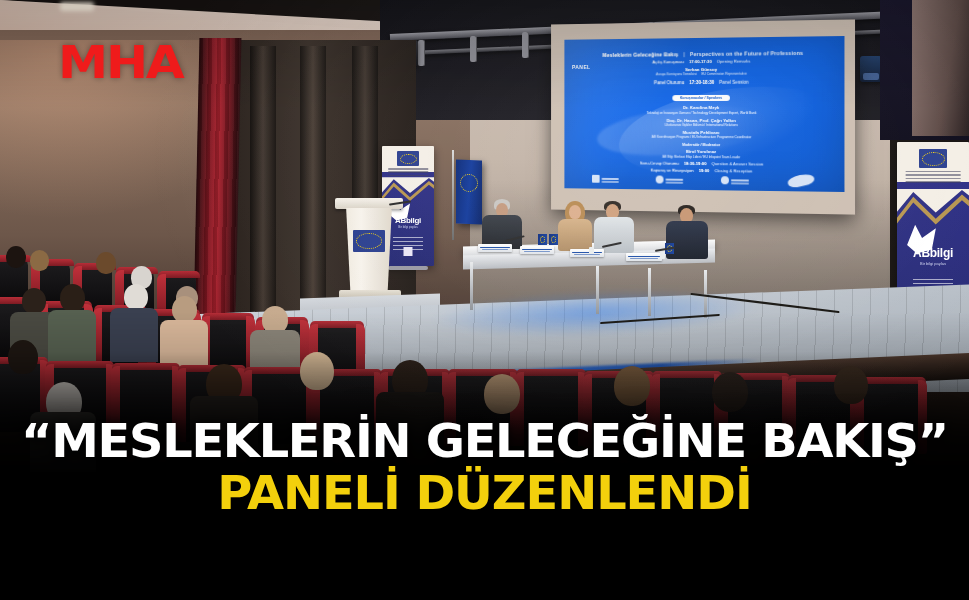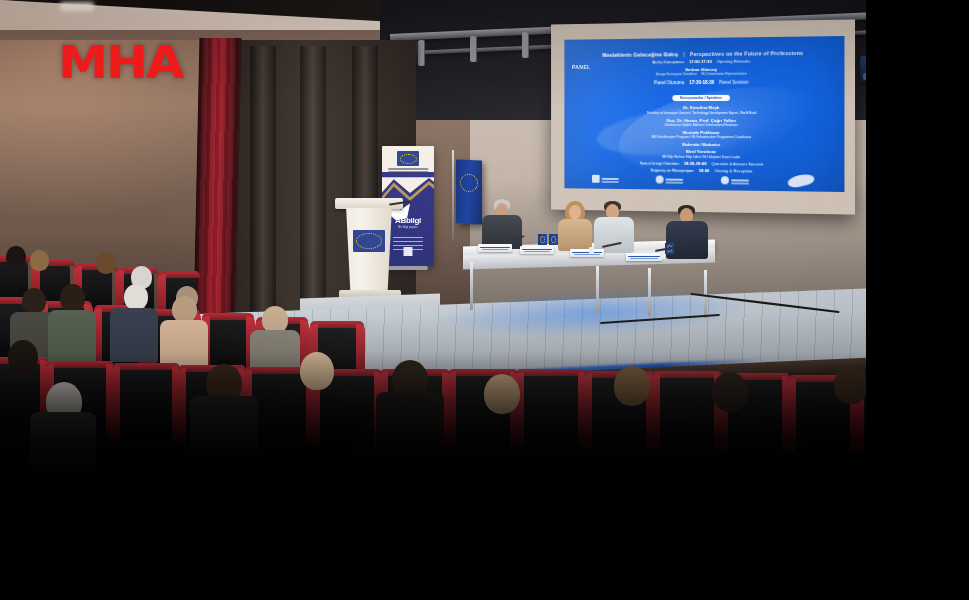--- a/index.html
+++ b/index.html
@@ -5,21 +5,21 @@
   * { margin:0; padding:0; box-sizing:border-box; }
   html,body { background:#000; }
   body {
     width:969px; height:600px;
     font-family:"Liberation Sans", sans-serif;
     overflow:hidden;
   }
 
   #stage {
     position:relative;
-    width:866px; height:600px;
+    width:969px; height:600px;
     background:#0a0a0a;
     overflow:hidden;
   }
 
   
   .photo {
     position:absolute; inset:0;
     background:#161210;
     overflow:hidden;
   }
@@ -894,14 +894,18 @@
     <div class="head" style="left:834px; top:366px; width:34px; height:38px; background:#3a2a1e;"></div>
 
     <div class="photo-grade"></div>
   </div>
 
   <div class="bottom-fade"></div>
   <div class="bottom-solid"></div>
 
   <div class="mha-logo">MHA</div>
 
+  <div class="headline-wrap">
+    <div class="hl-line1">“MESLEKLERİN GELECEĞİNE BAKIŞ”</div>
+    <div class="hl-line2">PANELİ DÜZENLENDİ</div>
+  </div>
 
 </div>
 
 </body></html>

